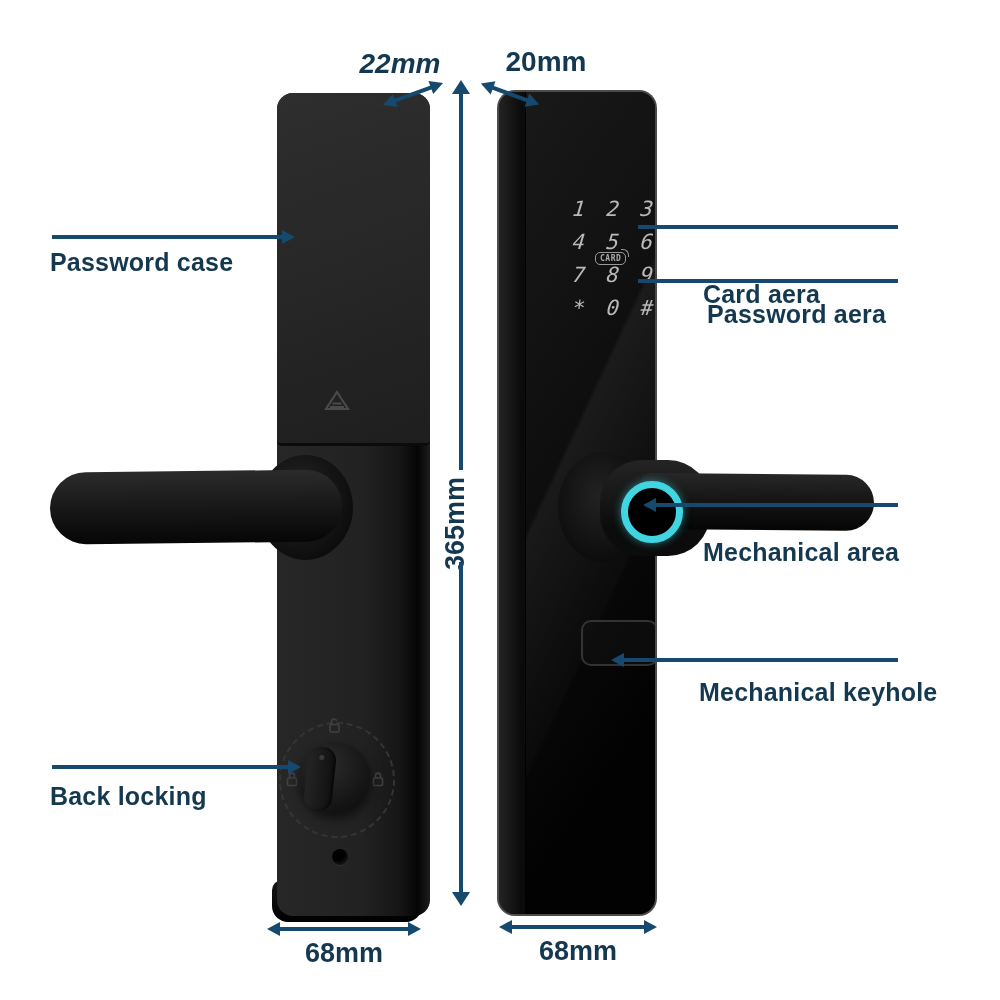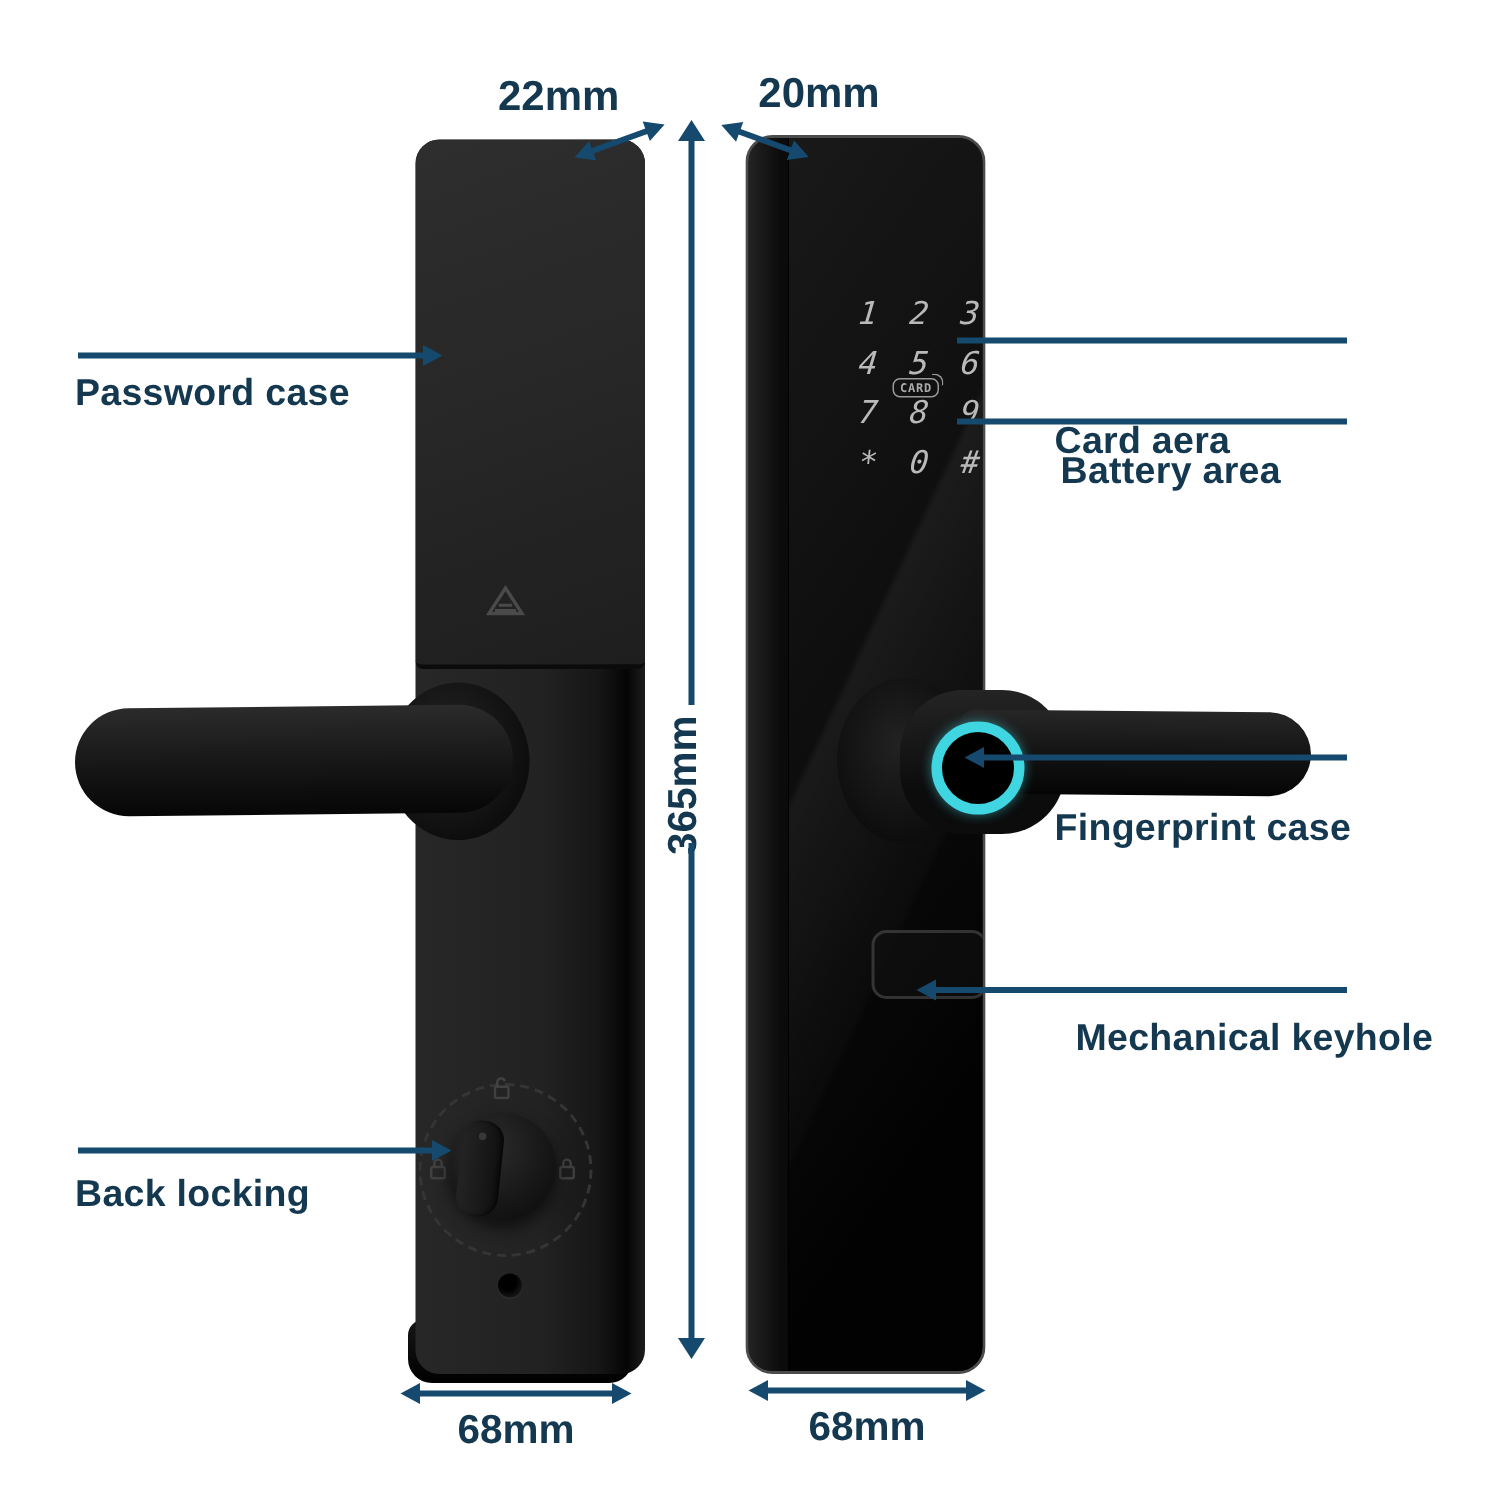--- a/index.html
+++ b/index.html
@@ -152,21 +152,21 @@
 
       <div class="keyhole-cover"></div>
     </div>
   </div>
 
   <div class="abs front-handle-base"></div>
   <div class="abs front-neck"></div>
   <div class="abs front-grip"></div>
   <div class="abs fp-ring"></div>
 
-  <div class="dim ann" style="left:332px;top:48px;width:96px;text-align:left;">22mm</div>
+  <div class="dim ann" style="left:352px;top:48px;width:96px;text-align:center;font-style:italic;">22mm</div>
   <div class="hline ann" style="left:392px;top:92px;width:42px;transform:rotate(-20deg);">
     <span class="head l"></span>
     <span class="head r"></span>
   </div>
 
   <div class="dim ann" style="left:498px;top:46px;width:96px;text-align:center;">20mm</div>
   <div class="hline ann" style="left:490px;top:92px;width:40px;transform:rotate(20deg);">
     <span class="head l"></span>
     <span class="head r"></span>
   </div>
@@ -181,31 +181,31 @@
 
   <div class="hline ann" style="left:52px;top:235px;width:232px;">
     <span class="head r"></span>
   </div>
   <div class="lbl ann" style="left:50px;top:248px;">Password case</div>
 
   <div class="hline ann" style="left:638px;top:225px;width:260px;"></div>
   <div class="lbl ann" style="left:703px;top:240px;margin-top:40px;">Card aera</div>
 
   <div class="hline ann" style="left:638px;top:279px;width:260px;"></div>
-  <div class="lbl ann" style="left:707px;top:300px;">Battery area</div>
+  <div class="lbl ann" style="left:707px;top:300px;">Password aera</div>
 
   <div class="hline ann" style="left:654px;top:503px;width:244px;">
     <span class="head l"></span>
   </div>
-  <div class="lbl ann" style="left:703px;top:538px;">Fingerprint case</div>
+  <div class="lbl ann" style="left:703px;top:538px;">Mechanical area</div>
 
   <div class="hline ann" style="left:622px;top:658px;width:276px;">
     <span class="head l"></span>
   </div>
-  <div class="lbl ann" style="left:717px;top:678px;text-align:center;">Mechanical keyhole</div>
+  <div class="lbl ann" style="left:699px;top:678px;text-align:center;">Mechanical keyhole</div>
 
   <div class="hline ann" style="left:52px;top:765px;width:238px;">
     <span class="head r"></span>
   </div>
   <div class="lbl ann" style="left:50px;top:782px;">Back locking</div>
 
   <div class="hline ann" style="left:278px;top:927px;width:132px;">
     <span class="head l"></span>
     <span class="head r"></span>
   </div>

